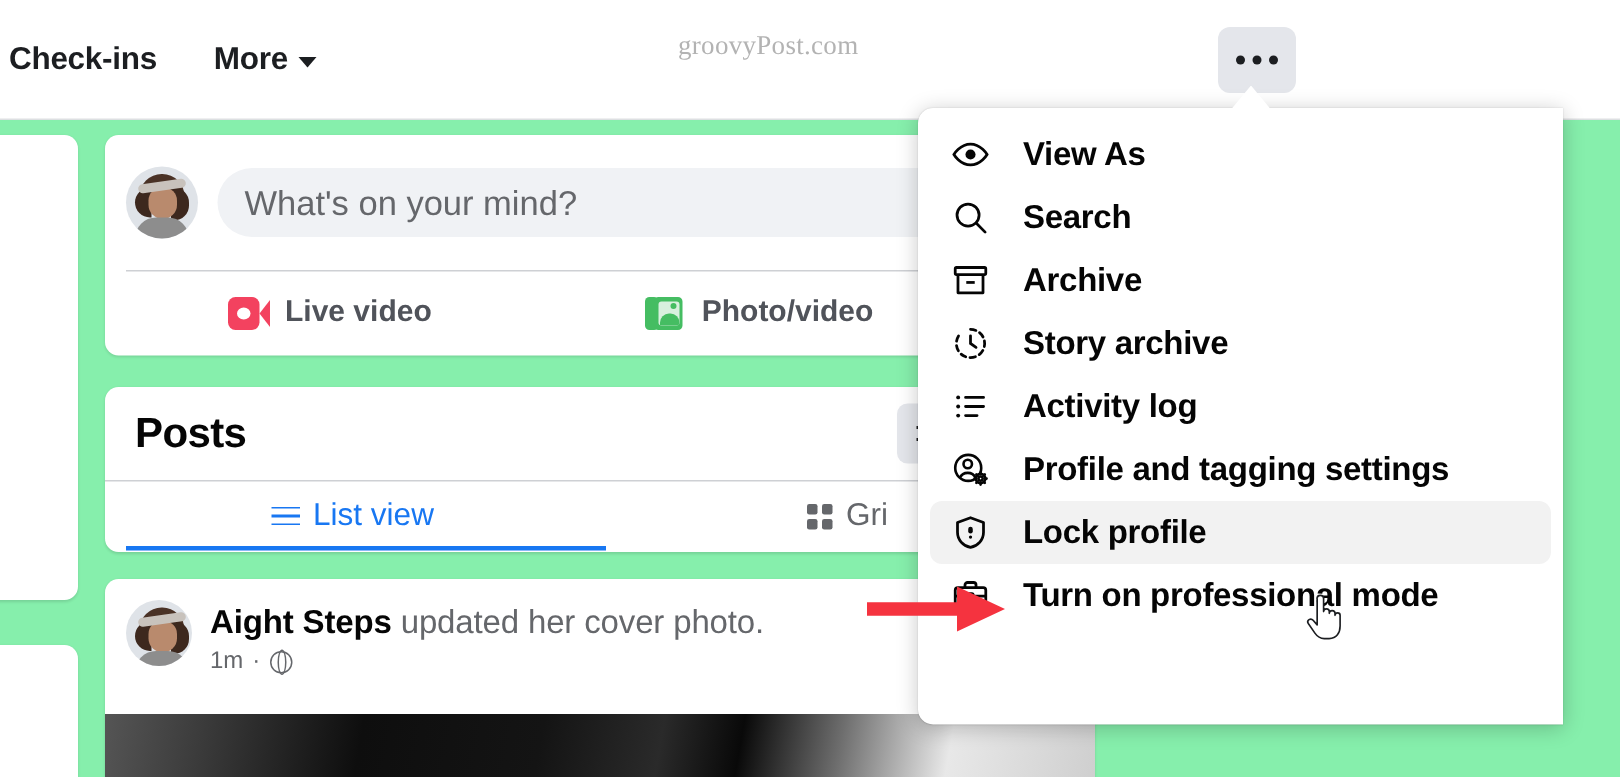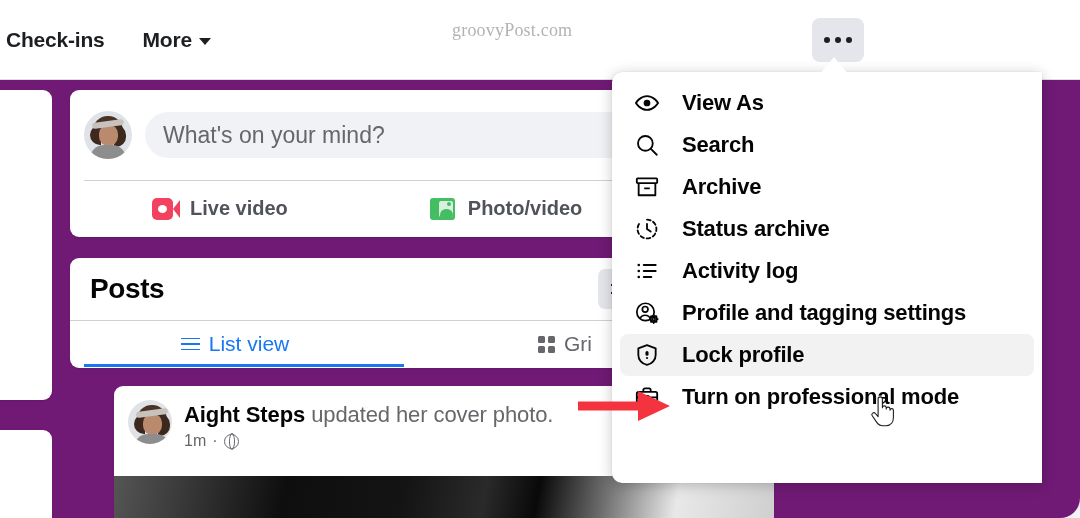--- a/index.html
+++ b/index.html
@@ -3,21 +3,21 @@
 <meta charset="utf-8">
 <style>
   * { box-sizing: border-box; margin: 0; padding: 0; }
   html, body {
     width: 1080px; height: 518px;
     overflow: hidden;
     background: #f0f2f5;
     font-family: "Liberation Sans", sans-serif;
     -webkit-font-smoothing: antialiased;
   }
-  #root { position: relative; width: 1080px; height: 518px; background: #701a75; border-radius: 20px; }
+  #root { position: relative; width: 1080px; height: 518px; background: #86efac; }
 
   
   .topbar {
     position: absolute; left: 0; top: 0; width: 1080px; height: 80px;
     background: #ffffff;
     border-bottom: 1px solid #dddfe2;
   }
   .topbar-inner {
     position: absolute; left: 0; top: 0; width: 100%; height: 79px;
     display: flex; align-items: center;
@@ -180,21 +180,21 @@
   }
   .ico-list { width: 19px; height: 15px; position: relative; }
   .ico-list .r { position: absolute; left: 0; width: 19px; height: 1.8px; background: #1877f2; }
   .ico-list .r1 { top: 1px; }
   .ico-list .r2 { top: 6.6px; }
   .ico-list .r3 { top: 12.2px; }
   .ico-grid { width: 17px; height: 17px; display: grid; grid-template-columns: 7px 7px; grid-template-rows: 7px 7px; gap: 3px; }
   .ico-grid i { background: #65676b; border-radius: 1.5px; display: block; }
 
   
-  .post { left: 70px; top: 386px; width: 660px; height: 132px; border-radius: 9px 9px 0 0; margin-left: 44px; }
+  .post { left: 70px; top: 386px; width: 660px; height: 132px; border-radius: 9px 9px 0 0; }
   .post-head { display: flex; padding: 14px 0 0 14px; }
   .post-av { width: 44px; height: 44px; flex: 0 0 44px; }
   .post-txt { margin-left: 12px; padding-top: 2px; }
   .post-line { font-size: 22px; color: #65676b; letter-spacing: -0.1px; }
   .post-line b { color: #050505; font-weight: 700; }
   .post-meta { margin-top: 4px; font-size: 16px; color: #65676b; display: flex; align-items: center; gap: 6px; }
   .globe {
     width: 15px; height: 15px; border-radius: 50%;
     border: 1.6px solid #65676b; position: relative; display: inline-block;
   }
@@ -400,21 +400,21 @@
       <span class="menu-label">Archive</span>
     </div>
 
     <div class="menu-item">
       <span class="mi-icon">
         <svg viewBox="0 0 24 24" fill="none" stroke="#050505" stroke-width="1.7" stroke-linecap="round">
           <path d="M12 3.3a8.7 8.7 0 1 1-6.2 2.6" stroke-dasharray="3.4 2.6"></path>
           <path d="M12 7.3V12l3.4 2.4"></path>
         </svg>
       </span>
-      <span class="menu-label">Status archive</span>
+      <span class="menu-label">Story archive</span>
     </div>
 
     <div class="menu-item">
       <span class="mi-icon">
         <svg viewBox="0 0 24 24" fill="none" stroke="#050505" stroke-width="1.8" stroke-linecap="round">
           <circle cx="4.4" cy="6.4" r="1.2" fill="#050505" stroke="none"></circle>
           <circle cx="4.4" cy="12" r="1.2" fill="#050505" stroke="none"></circle>
           <circle cx="4.4" cy="17.6" r="1.2" fill="#050505" stroke="none"></circle>
           <path d="M9 6.4h11M9 12h11M9 17.6h7"></path>
         </svg>

